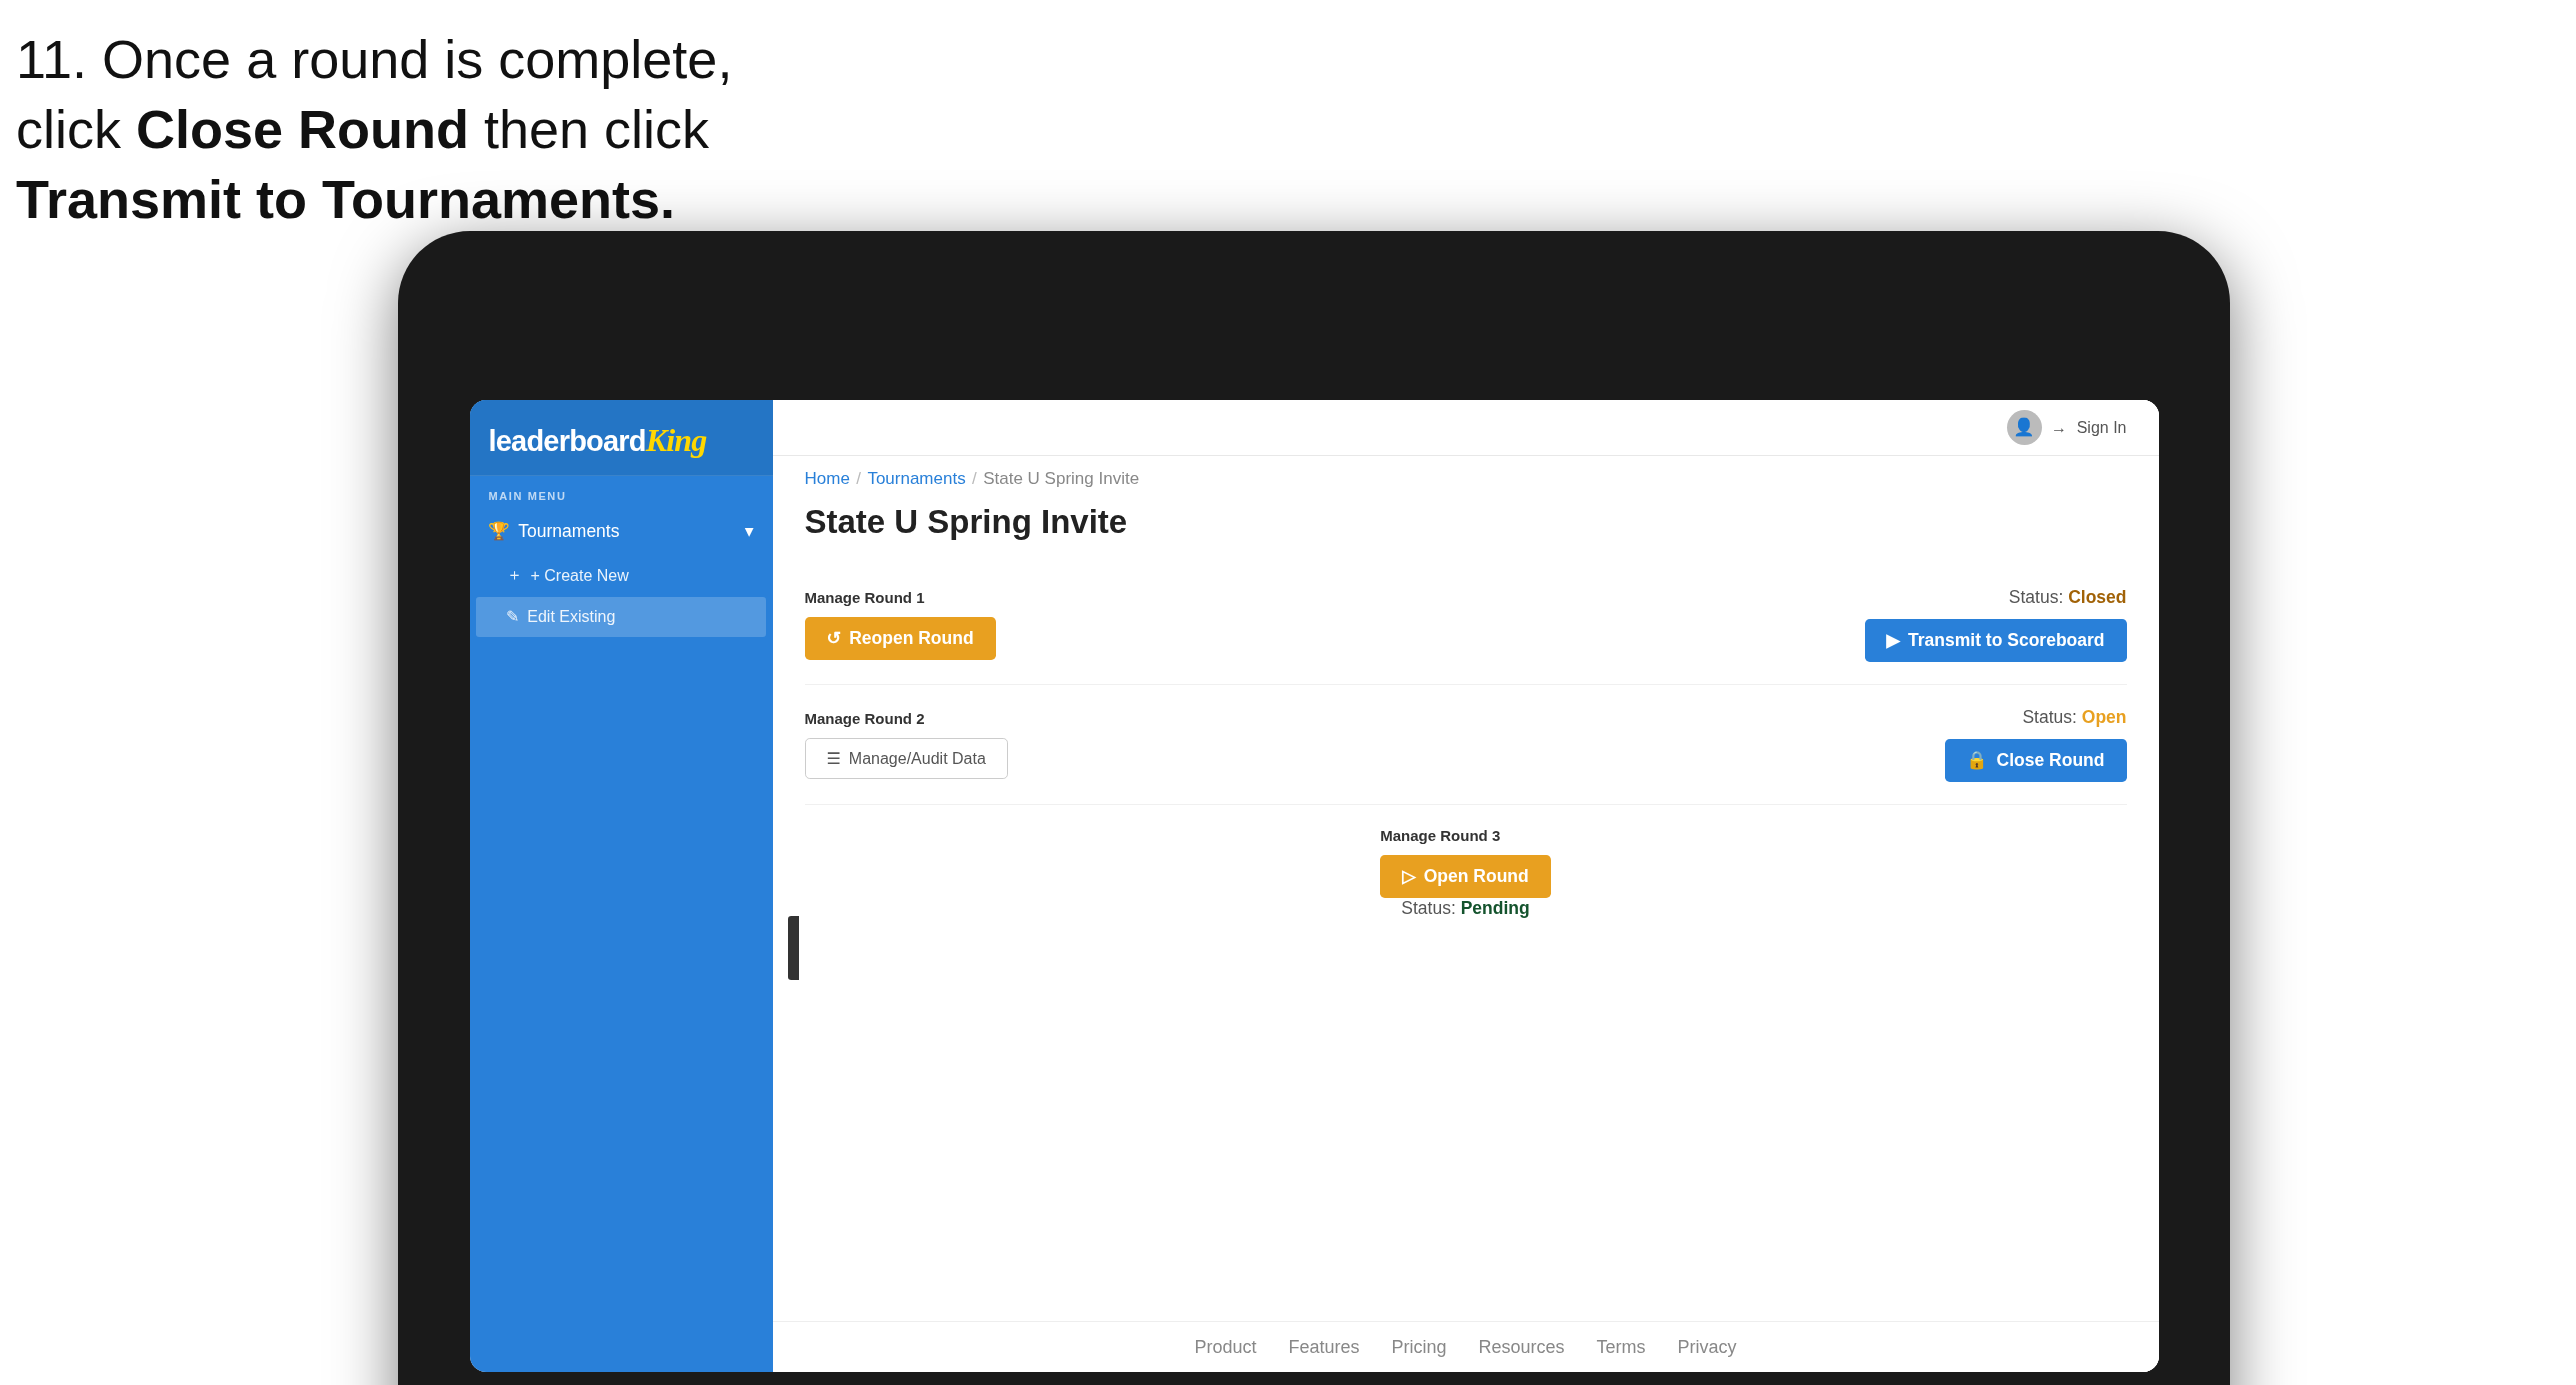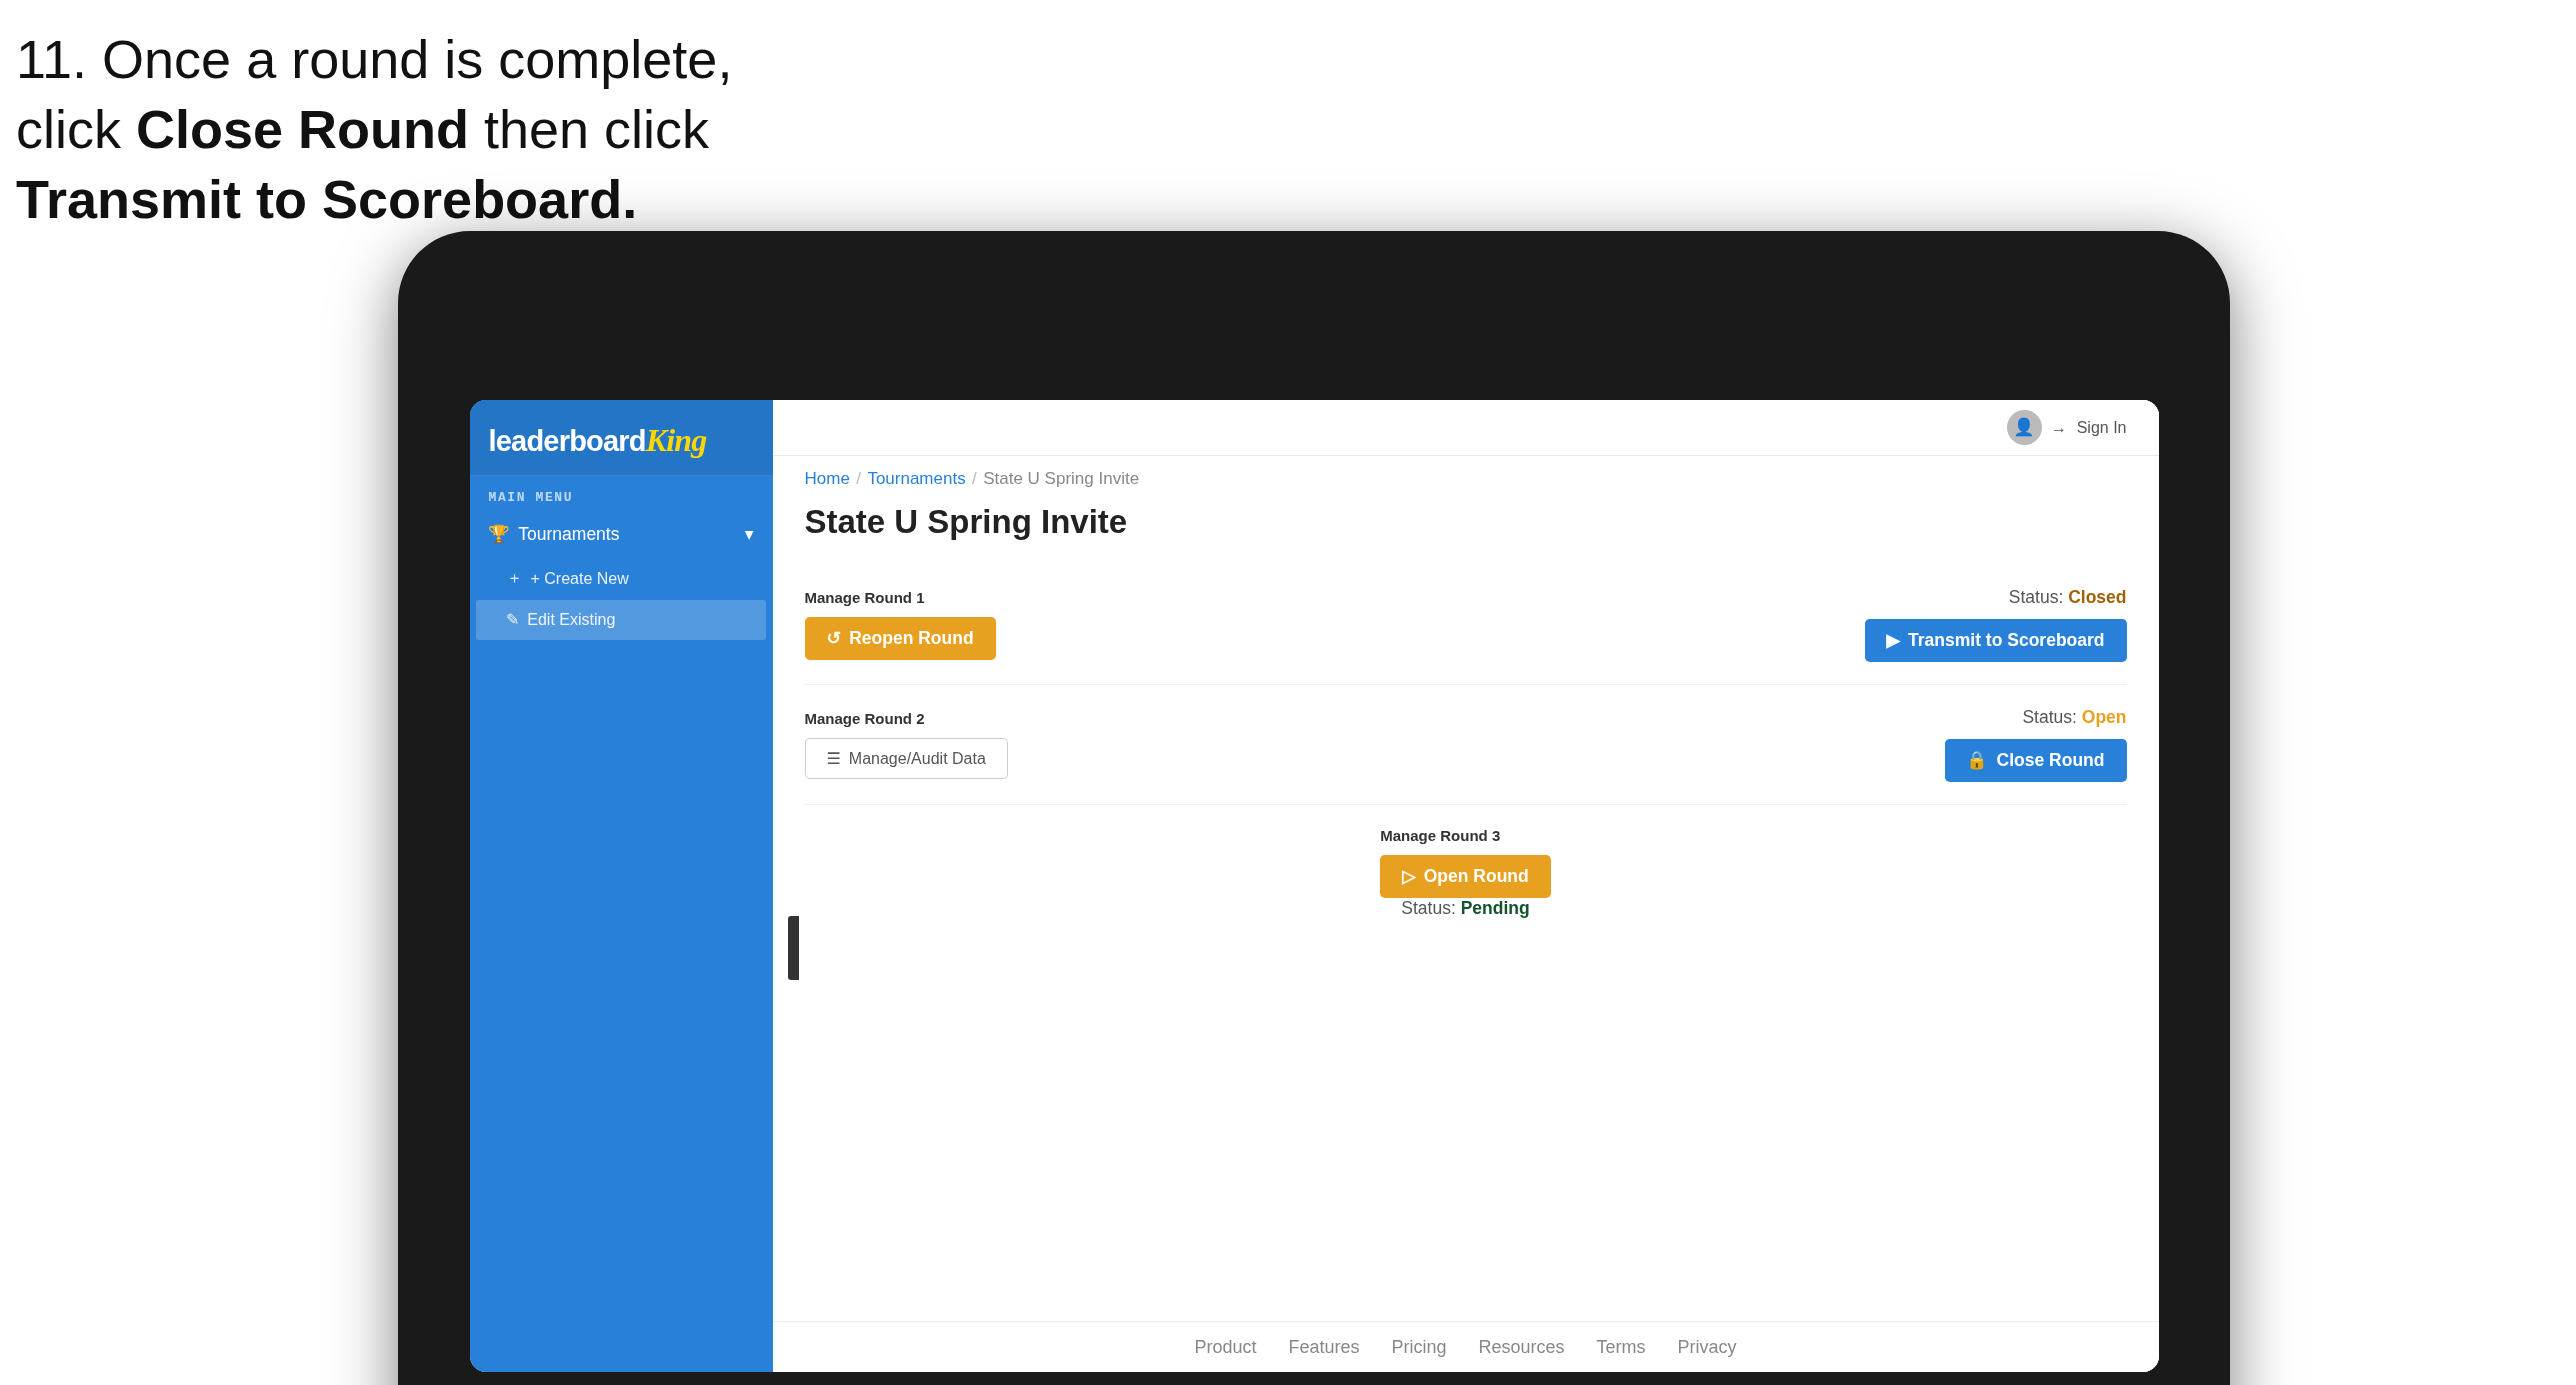--- a/index.html
+++ b/index.html
@@ -92,26 +92,25 @@
     }
     .logo-text span {
       font-style: italic;
       font-family: Georgia, serif;
       color: #ffd700;
       font-size: 32px;
     }
 
     .main-menu-label {
       padding: 14.3px 19px 6.4px;
-      font-size: 13px;
+      font-size: 11px;
       color: rgba(255,255,255,0.7);
       letter-spacing: 1.6px;
       text-transform: uppercase;
       font-weight: 600;
-      font-family: Liberation Mono, monospace;
     }
 
     .sidebar-item {
       display: flex;
       align-items: center;
       padding: 12.7px 19px;
       color: white;
       font-size: 17.5px;
       cursor: pointer;
       gap: 8px;
@@ -318,21 +317,21 @@
       background: #333;
       border-radius: 3.2px 0 0 3.2px;
     }
   </style>
 </head>
 <body>
 
 <div class="instruction">
   <span>11. Once a round is complete,</span><br>
   <span>click </span><strong>Close Round</strong><span> then click</span><br>
-  <strong>Transmit to Scoreboard.</strong>
+  <strong>Transmit to Tournaments.</strong>
 </div>
 
 <svg class="arrow-svg" viewBox="0 0 3234 1740" width="2576" height="1386">
 
   <line x1="830" y1="390" x2="1930" y2="800" stroke="#e8304a" stroke-width="7"></line>
 
   <polygon points="1930,800 1880,760 1880,820" fill="#e8304a"></polygon>
 </svg>
 
 <div class="tablet-shell">

